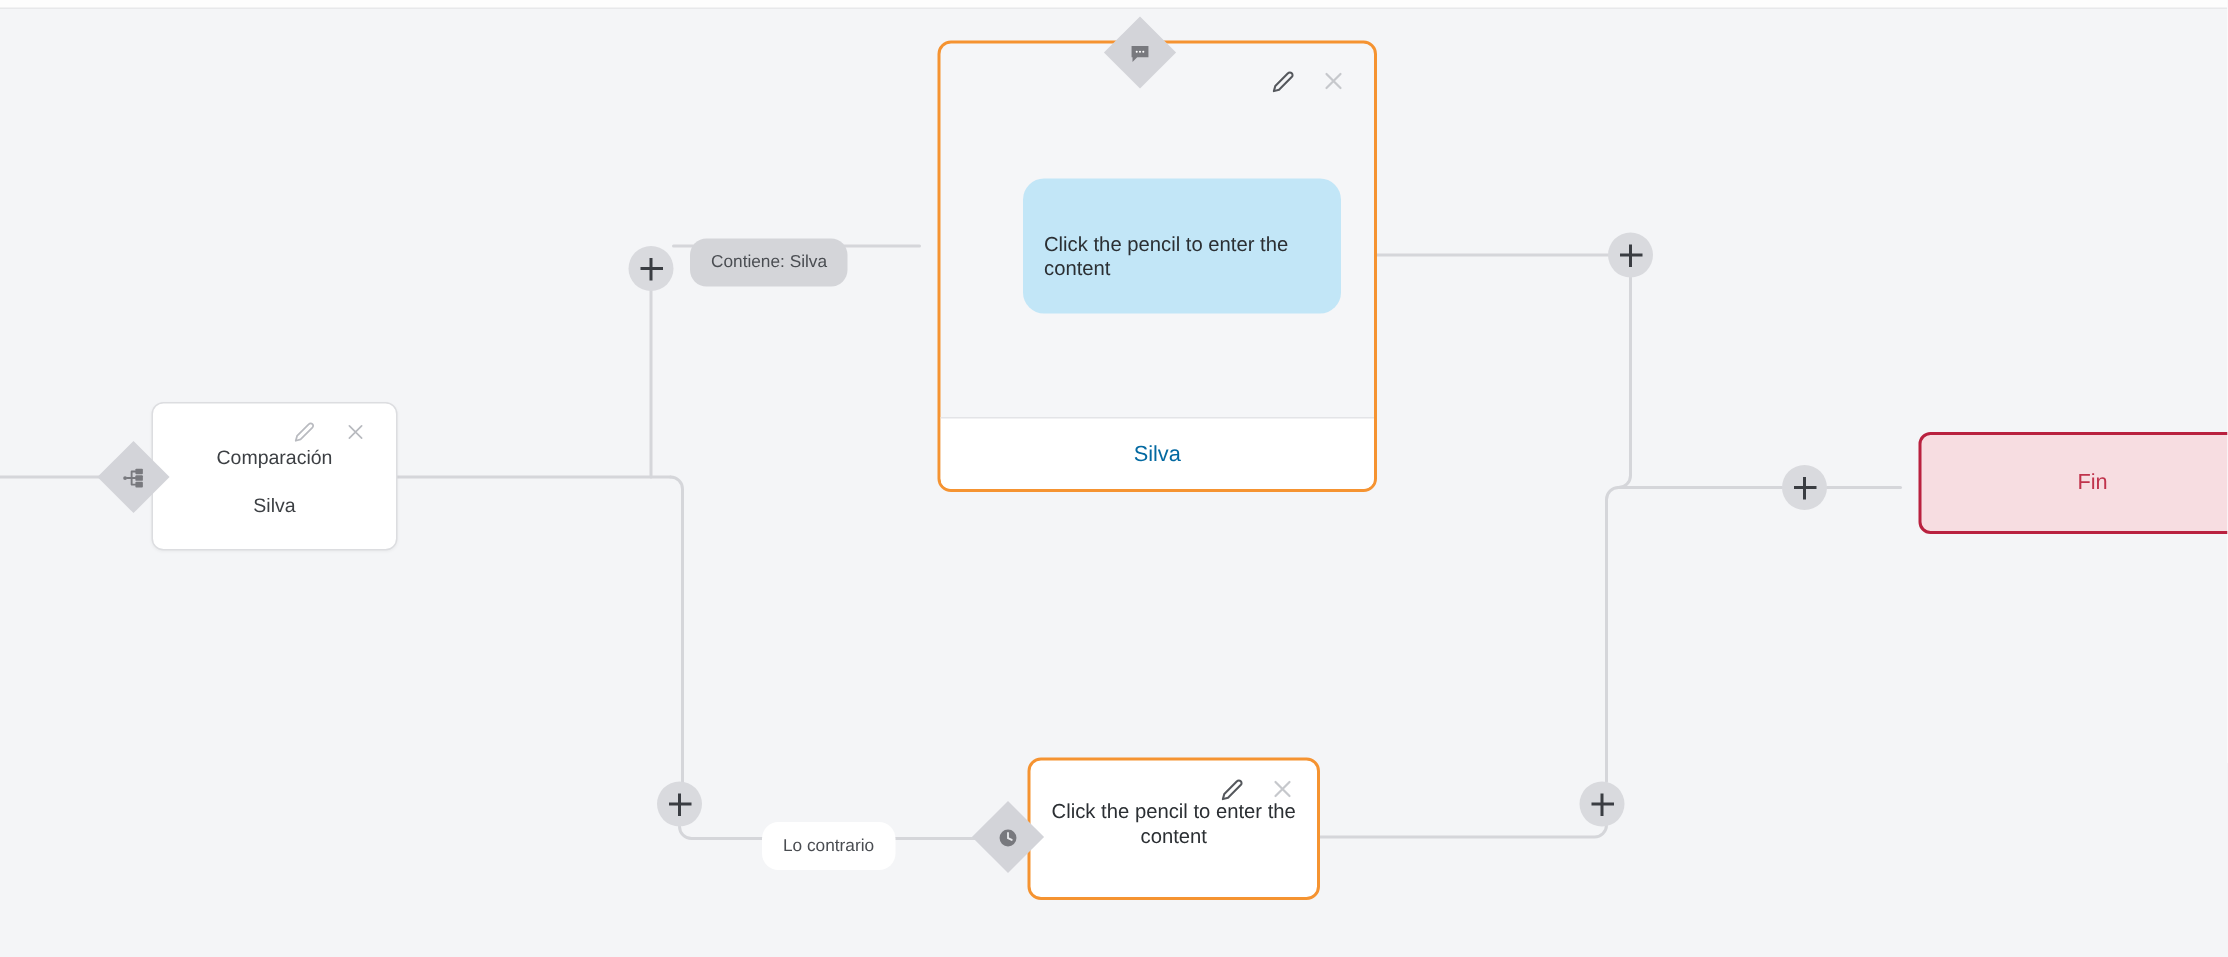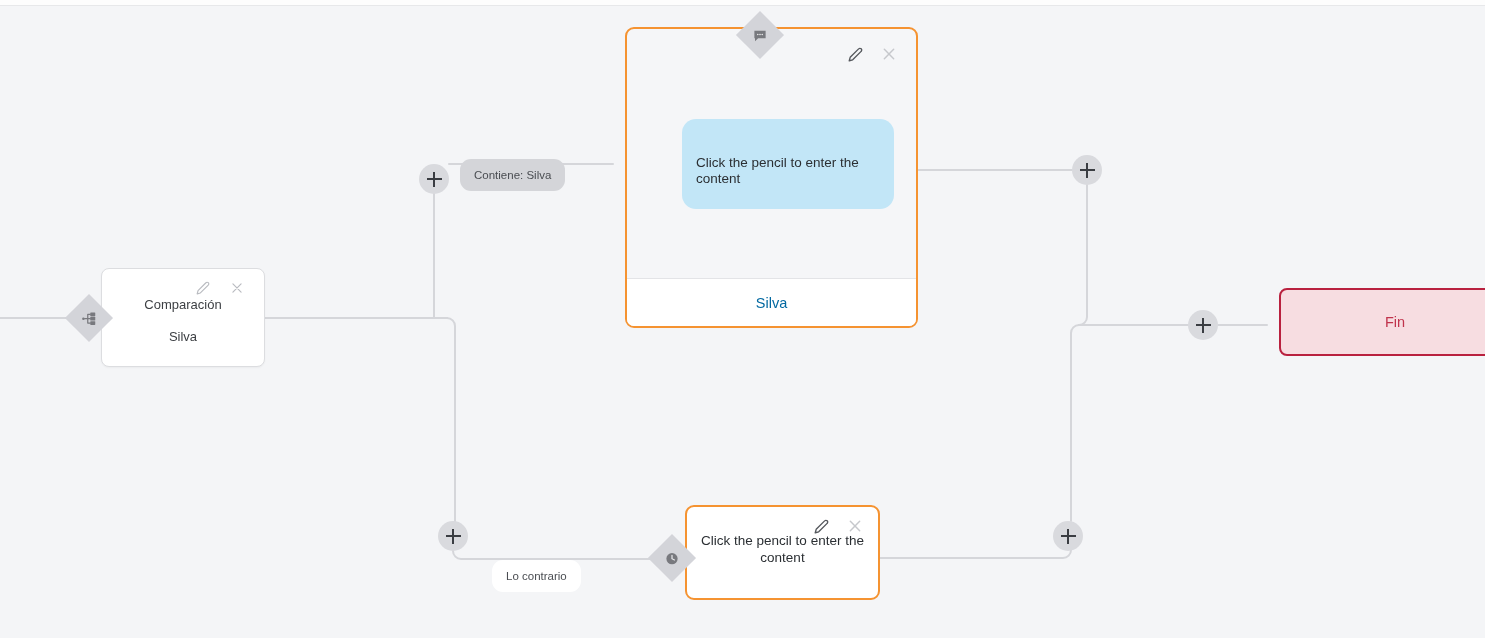--- a/index.html
+++ b/index.html
@@ -341,21 +341,21 @@
           <path d="M12 6.5 V12 L16 14" fill="none" stroke="#e6e7ea" stroke-width="2" stroke-linecap="round"></path>
         </svg>
       </span>
     </div>
 
     <div class="node node-fin">
       <span>Fin</span>
     </div>
 
     <div class="edge-label grey" style="left:460px; top:152px;">Contiene: Silva</div>
-    <div class="edge-label white" style="left:492px; top:541px;margin-top:12px;">Lo contrario</div>
+    <div class="edge-label white" style="left:508px; top:541px;">Lo contrario</div>
 
     <div class="plus" style="left:419px; top:157px;"></div>
     <div class="plus" style="left:438px; top:514px;"></div>
     <div class="plus" style="left:1072px; top:148px;"></div>
     <div class="plus" style="left:1188px; top:303px;"></div>
     <div class="plus" style="left:1053px; top:514px;"></div>
 
   </div>
 </div>
 

